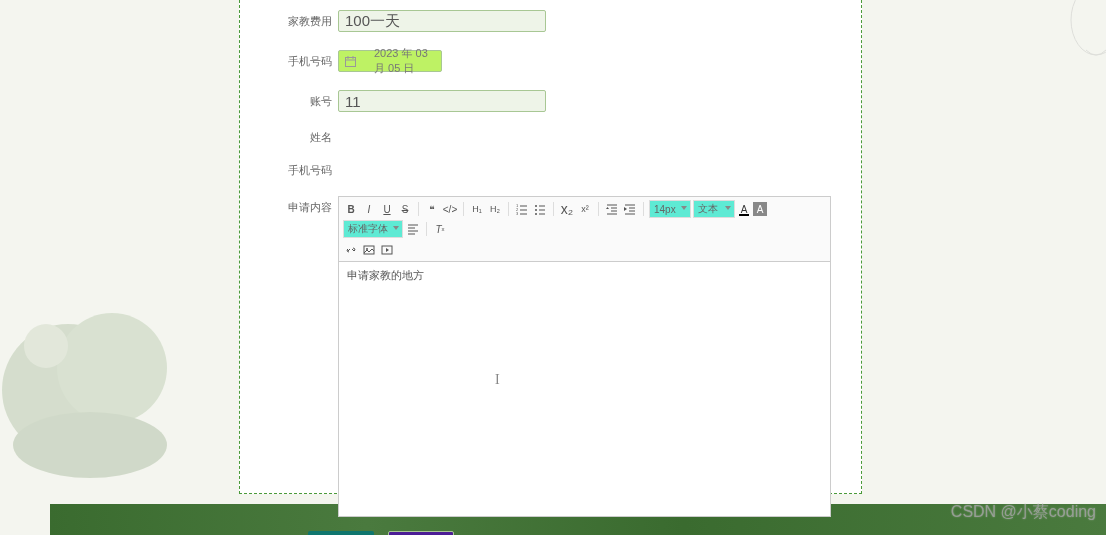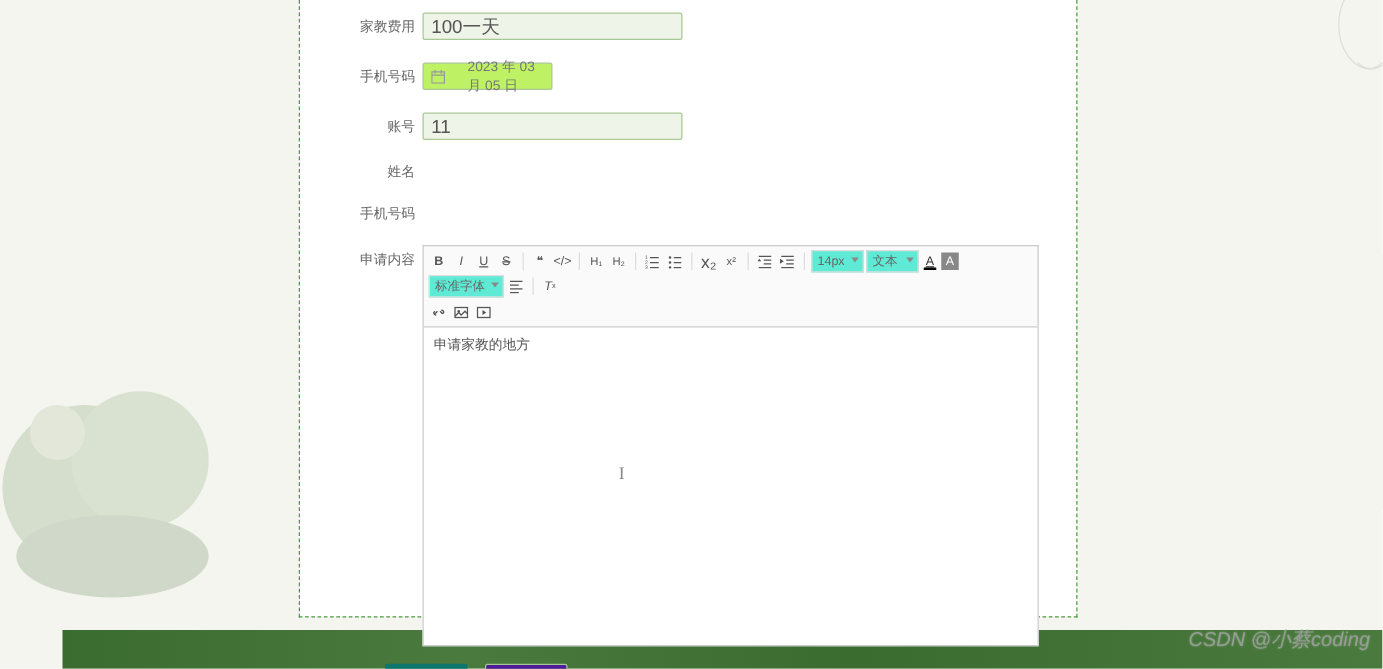--- a/index.html
+++ b/index.html
@@ -218,21 +218,20 @@
     }
     .watermark {
       position: absolute;
       right: 10px;
       bottom: 12px;
       font-size: 16px;
       color: rgba(160,160,160,0.85);
       text-shadow: 0 0 2px rgba(255,255,255,0.3);
       z-index: 2;
       font-family: Arial, sans-serif;
-      font-style: italic;
     }
   </style>
 </head>
 <body>
 
 <svg class="bg-deco-left" viewBox="0 0 200 200">
   <circle cx="80" cy="100" r="60" fill="#7a9a6a"></circle>
   <circle cx="120" cy="80" r="50" fill="#8aaa7a"></circle>
   <ellipse cx="100" cy="150" rx="70" ry="30" fill="#6a8a5a"></ellipse>
   <circle cx="60" cy="60" r="20" fill="#b0c0a0"></circle>

